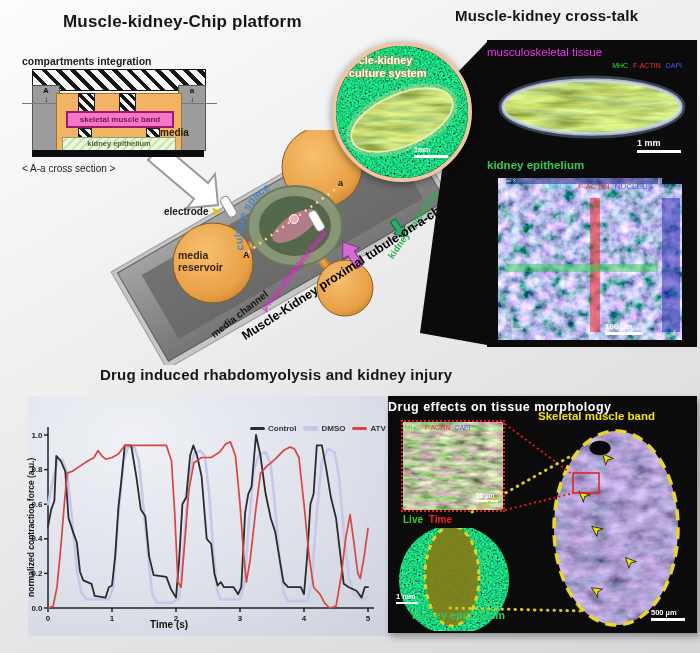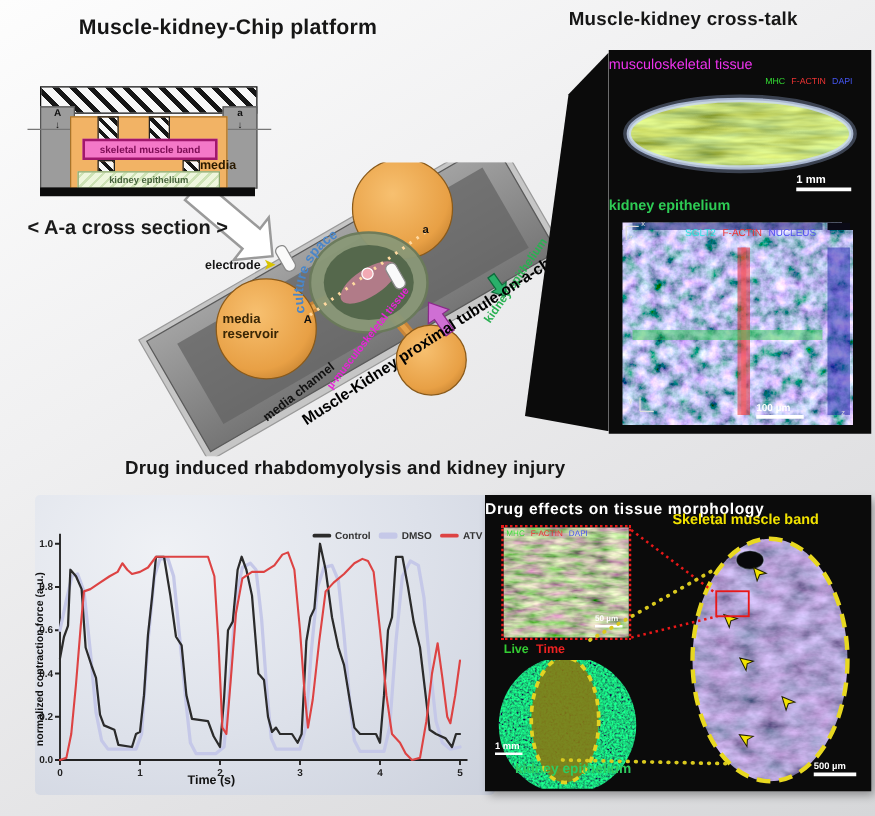--- a/index.html
+++ b/index.html
@@ -57,40 +57,41 @@
       </filter>
   </defs>
 </svg>
 
 <div id="fig">
 
   <div class="abs sec-title ctr" style="left:63px;top:12px;width:340px;font-size:17px;z-index:6">Muscle-kidney-Chip platform</div>
   <div class="abs sec-title ctr" style="left:455px;top:7px;width:242px;font-size:15px;z-index:6">Muscle-kidney cross-talk</div>
 
   <div class="abs" style="left:22px;top:55px;width:195px;height:125px;z-index:2">
+    <div class="abs ctr" style="left:0;top:0;width:195px;font-size:10.5px;font-weight:bold;color:#222">compartments integration</div>
     <div class="abs hatch" style="left:10px;top:14px;width:172px;height:20px"></div>
     <div class="abs pillar" style="left:10px;top:30px;width:26px;height:64px">
       <span>A</span><br>
       <span>↓</span>
     </div>
     <div class="abs pillar" style="left:156px;top:30px;width:26px;height:64px">
       <span>a</span><br>
       <span>↓</span>
     </div>
     <div class="abs" style="left:0;top:48px;width:195px;height:1px;background:#777"></div>
     <div class="abs orange-body" style="left:34px;top:38px;width:124px;height:56px"></div>
     <div class="abs hatch-s" style="left:56px;top:38px;width:15px;height:22px"></div>
     <div class="abs hatch-s" style="left:97px;top:38px;width:15px;height:22px"></div>
     <div class="abs pink-band" style="left:44px;top:56px;width:104px;height:13px">skeletal muscle band</div>
     <div class="abs hatch-s" style="left:56px;top:73px;width:12px;height:9px"></div>
     <div class="abs hatch-s" style="left:124px;top:73px;width:12px;height:9px"></div>
     <div class="abs" style="left:138px;top:72px;font-size:10px;font-weight:bold;color:#2a1a00">media</div>
     <div class="abs kidney-box" style="left:40px;top:82px;width:112px;height:12px">kidney epithelium</div>
     <div class="abs" style="left:10px;top:95px;width:172px;height:7px;background:#0c0c0c"></div>
-    <div class="abs ctr" style="left:0;top:119px;width:195px;font-size:16px;font-weight:bold;color:#1a1a1a">&lt; A-a cross section &gt;</div>
+    <div class="abs ctr" style="left:0;top:108px;width:195px;font-size:10px;font-weight:normal;color:#1a1a1a">&lt; A-a cross section &gt;</div>
   </div>
 
   <svg class="abs" style="left:0;top:130px;z-index:1" width="490" height="235" viewBox="0 130 490 235">
     <defs>
       <linearGradient id="slabG" x1="0" y1="0" x2="0" y2="1">
         <stop offset="0" stop-color="#a2a2a2"></stop>
           <stop offset="1" stop-color="#757575"></stop>
       </linearGradient>
       <radialGradient id="resG" cx="0.4" cy="0.35" r="0.8">
         <stop offset="0" stop-color="#f7c070"></stop>
@@ -208,20 +209,43 @@
     <span class="abs" style="left:26px;top:137px;font-size:6px;color:#ddd">x</span>
     <span class="abs" style="left:16px;top:148px;font-size:6px;color:#ddd">z</span>
     <span class="abs" style="left:16px;top:278px;font-size:6px;color:#ddd">y</span>
     <span class="abs" style="left:186px;top:288px;font-size:6px;color:#ddd">z</span>
     <div class="abs" style="left:118px;top:282px">
       <div class="scaletxt" style="font-size:8px">100 µm</div>
       <div class="scalebar" style="width:38px;height:2.5px;margin-top:1px"></div>
     </div>
   </div>
 
+  <div class="abs" style="left:332px;top:42px;width:140px;height:140px;border-radius:50%;border:4px solid #f2c4a0;
+       overflow:hidden;z-index:5;box-shadow:0 2px 8px rgba(0,0,0,0.45);background:#06140a;box-sizing:border-box">
+    <svg width="132" height="132">
+      <rect width="132" height="132" filter="url(#fGreen)"></rect>
+      <clipPath id="clipOv">
+          <ellipse cx="66" cy="74" rx="54" ry="26" transform="rotate(-23 66 74)"></ellipse>
+        </clipPath>
+      <g clip-path="url(#clipOv)">
+          <rect width="132" height="132" filter="url(#fMuscle)"></rect>
+        </g>
+      <ellipse cx="66" cy="74" rx="54" ry="26" transform="rotate(-23 66 74)" fill="none" stroke="rgba(250,240,180,0.9)" stroke-width="2"></ellipse>
+      <ellipse cx="66" cy="74" rx="57" ry="29" transform="rotate(-23 66 74)" fill="none" stroke="rgba(190,220,160,0.45)" stroke-width="4"></ellipse>
+    </svg>
+    <div class="abs ctr" style="left:0;top:8px;width:132px;font-size:11px;font-weight:bold;color:#fff;line-height:13px;
+         text-shadow:0 0 4px #d8803a,0 0 2px #d8803a">
+      <span>muscle-kidney</span><br>
+      <span>coculture system</span>
+    </div>
+    <div class="abs" style="left:78px;top:100px">
+      <div class="scaletxt" style="font-size:7px">1mm</div>
+      <div class="scalebar" style="width:34px;margin-top:2px"></div>
+    </div>
+  </div>
 
   <div class="abs sec-title ctr" style="left:100px;top:366px;width:500px;font-size:15px;z-index:6">Drug induced rhabdomyolysis and kidney injury</div>
 
   <div class="abs" style="left:28px;top:396px;width:368px;height:240px;border-radius:4px;z-index:1;
        background:radial-gradient(ellipse at 28% 18%,#eff1f5 0%,#dde1ea 55%,#ccd1dd 100%)"></div>
 
 
   <svg id="chart-svg" class="abs" style="left:22px;top:416px;z-index:2" width="370" height="212" viewBox="0 0 370 212">
       <line x1="26" y1="11" x2="26" y2="192" class="axis"></line>
       <line x1="26" y1="192" x2="352" y2="192" class="axis"></line>

